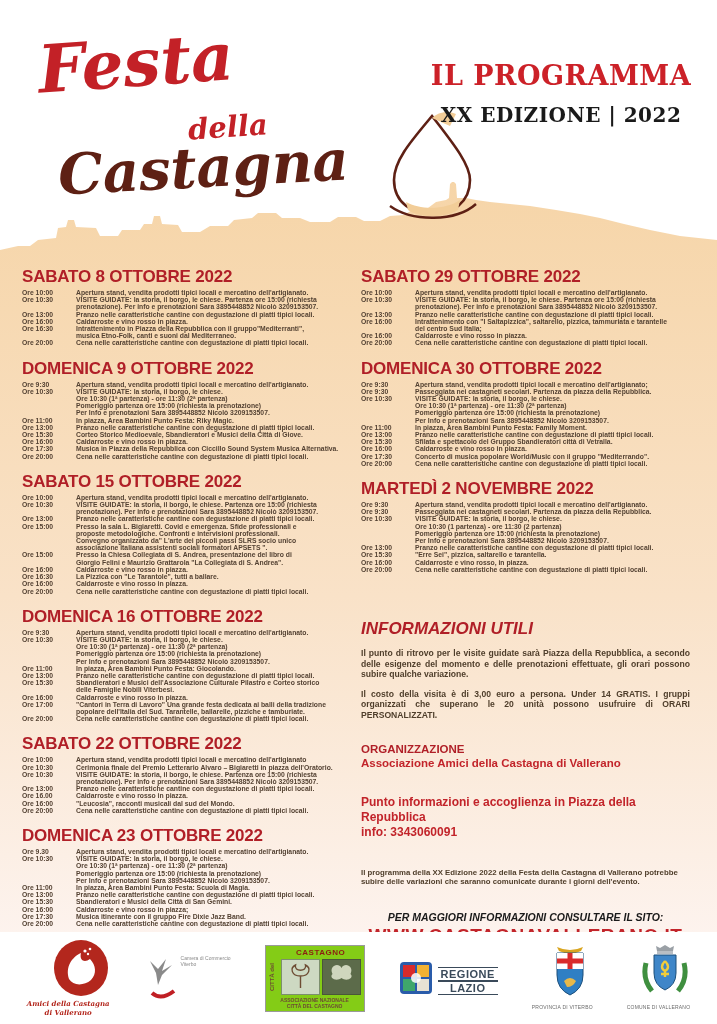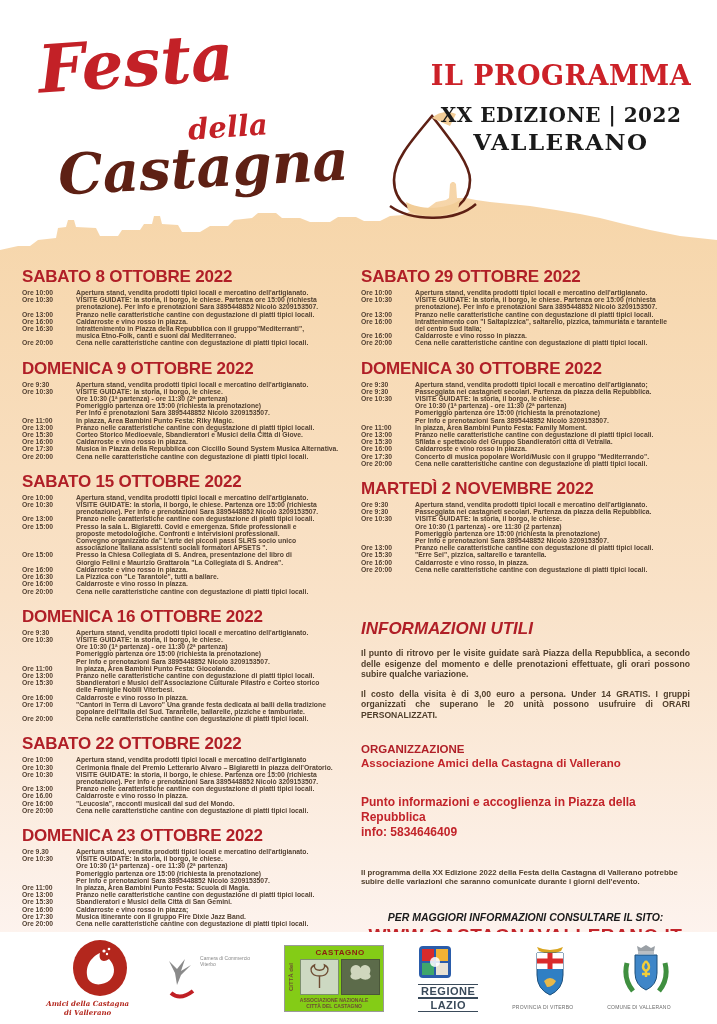--- a/index.html
+++ b/index.html
@@ -48,21 +48,21 @@
   .cap-gray{color:#8a8a8a;font-size:5px;line-height:6px;text-align:left;}
   .cap-tiny{color:#6b6b6b;font-size:5px;line-height:6.5px;margin-top:3px;letter-spacing:.2px;}
   .camera{flex-direction:row;align-items:flex-start;gap:3px;}
   .cast-box{width:92px;border:1px solid #9a9a9a;background:#84cc16;padding:2px 3px;display:grid;
     grid-template-columns:10px 1fr 1fr;grid-template-rows:11px 36px auto;column-gap:2px;}
   .cast-top{grid-column:2/4;font-size:8px;font-weight:800;color:#8c1d12;letter-spacing:.5px;text-align:center;}
   .cast-side{grid-column:1;grid-row:2;writing-mode:vertical-rl;transform:rotate(180deg);font-size:6px;font-weight:700;color:#6d4c33;text-align:center;}
   .cast-sq1{grid-column:2;grid-row:2;background:#cdd9c2;border:1px solid #7c8f6d;position:relative;}
   .cast-sq2{grid-column:3;grid-row:2;background:#5c6b4a;border:1px solid #4a5639;position:relative;}
   .cast-cap{grid-column:1/4;font-size:5px;line-height:6px;color:#6d4c33;font-weight:700;text-align:center;margin-top:2px;white-space:pre-line;}
-  .lazio{flex-direction:column;align-items:flex-start;gap:5px;}
+  .lazio{flex-direction:row;align-items:flex-end;gap:5px;}
   .lazio-text{font-size:11px;line-height:12px;font-weight:700;color:#3a4a5a;letter-spacing:.5px;}
   .lazio-text div{border-top:1px solid #3a4a5a;border-bottom:1px solid #3a4a5a;padding:0 3px;}
 </style>
 </head>
 <body>
 
 <div class="poster">
 
   <svg class="bg-sky" viewBox="0 0 717 755" preserveAspectRatio="none">
     <defs>
@@ -83,21 +83,20 @@
       <path d="M60,10 C40,34 22,54 22,74 C22,98 42,108 60,108 C80,108 98,97 98,74 C98,58 80,36 60,10 Z" fill="none" stroke="#5e2014" stroke-width="2.6"></path>
       <path d="M60,12 C66,6 76,4 84,8 L78,20 Z" fill="#f2cd98"></path>
       <path d="M34,96 C48,104 74,104 88,94 L86,104 C72,112 48,112 36,104 Z" fill="#f2cd98"></path>
       <path d="M18,100 C40,116 84,116 104,98" fill="none" stroke="#5e2014" stroke-width="2.4"></path>
     </svg>
   </div>
 
   <div class="header-right">
     <div class="hr-title">IL PROGRAMMA</div>
     <div class="hr-edition">XX EDIZIONE | 2022</div>
-    <div class="hr-city">VALLERANO</div>
   </div>
 
   <div class="columns">
     <div class="col" id="left-col">
         <section class="prog-section">
           <h3 class="sec-title">SABATO 8 OTTOBRE 2022</h3>
           <div class="ev">
             <div class="ev-time">Ore 10:00</div>
             <div class="ev-desc">Apertura stand, vendita prodotti tipici locali e mercatino dell'artigianato.</div>
           </div>
@@ -424,21 +423,21 @@
             <div class="ev-desc">Cena nelle caratteristiche cantine con degustazione di piatti tipici locali.</div>
           </div>
         </section>
         <div id="info-blocks">
     <h3 class="info-title">INFORMAZIONI UTILI</h3>
     <p class="info-p">Il punto di ritrovo per le visite guidate sarà Piazza della Repubblica, a secondo delle esigenze del momento e delle prenotazioni effettuate, gli orari possono subire qualche variazione.</p>
     <p class="info-p">Il costo della visita è di 3,00 euro a persona. Under 14 GRATIS. I gruppi organizzati che superano le 20 unità possono usufruire di ORARI PERSONALIZZATI.</p>
     <h4 class="org-title">ORGANIZZAZIONE</h4>
     <div class="org-name">Associazione Amici della Castagna di Vallerano</div>
     <div class="info-point">Punto informazioni e accoglienza in Piazza della Repubblica
-info: 5834646409</div>
+info: 3343060091</div>
     <div class="note">Il programma della XX Edizione 2022 della Festa della Castagna di Vallerano potrebbe
 subire delle variazioni che saranno comunicate durante i giorni dell'evento.</div>
     <div class="site">
       <div class="site-line1">PER MAGGIORI INFORMAZIONI CONSULTARE IL SITO:</div>
       <div class="site-line2">WWW.CASTAGNAVALLERANO.IT</div>
     </div>
   </div>
       </div>
   </div>
 

